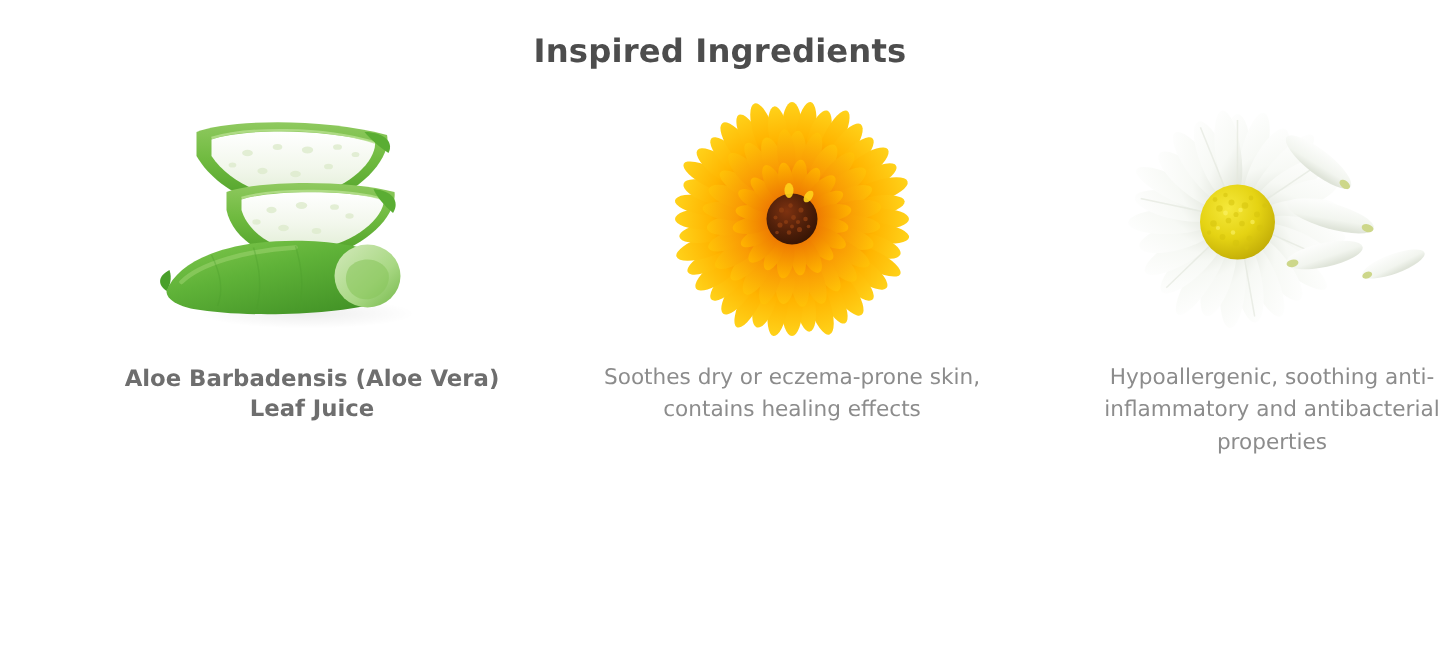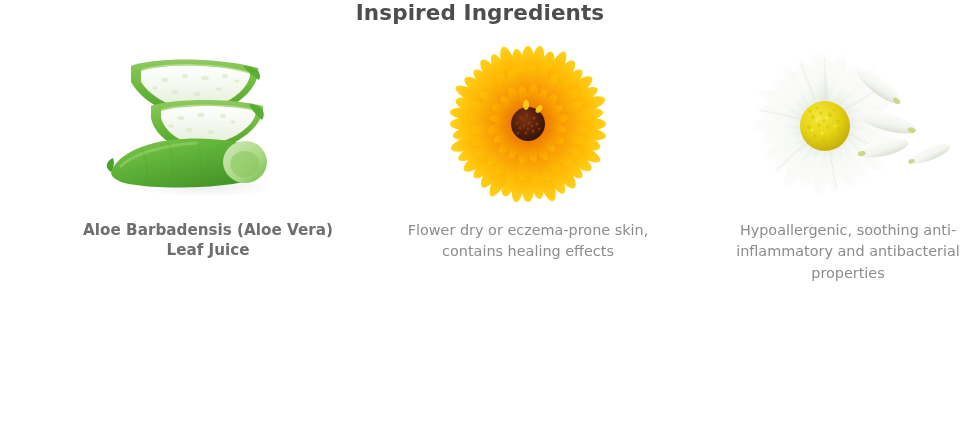--- a/index.html
+++ b/index.html
@@ -21,20 +21,21 @@
     position: relative;
     box-sizing: border-box;
   }
   .section-title {
     text-align: center;
     font-size: 21.5px;
     font-weight: bold;
     color: #4d4d4d;
     letter-spacing: 0.1px;
     margin: 0;
+    padding-top: 22px;
     line-height: 1.2;
   }
   .columns {
     display: flex;
     flex-direction: row;
     justify-content: flex-start;
     align-items: flex-start;
     width: 960px;
     margin-top: 18px;
     padding-left: 48px;
@@ -501,21 +502,21 @@
                 <circle cx="-10" cy="9" r="1.2"></circle>
             </g>
 
             <g fill="#ffd21a" opacity="0.9">
               <ellipse cx="-2" cy="-19" rx="3" ry="5"></ellipse>
               <ellipse cx="11" cy="-15" rx="2.6" ry="4.4" transform="rotate(35 11 -15)"></ellipse>
             </g>
           </g>
         </svg>
       </div>
-      <div class="ing-desc">Flower dry or eczema-prone skin, contains healing effects</div>
+      <div class="ing-desc">Soothes dry or eczema-prone skin, contains healing effects</div>
     </div>
 
     <div class="col col-chamomile">
       <div class="art">
         <svg width="230" height="160" viewBox="0 0 230 160" aria-hidden="true">
           <defs>
             <linearGradient id="chPetal" x1="0" y1="0" x2="0.35" y2="1">
               <stop offset="0%" stop-color="#ffffff"></stop>
               <stop offset="62%" stop-color="#f7f9f5"></stop>
               <stop offset="100%" stop-color="#e3e7de"></stop>

